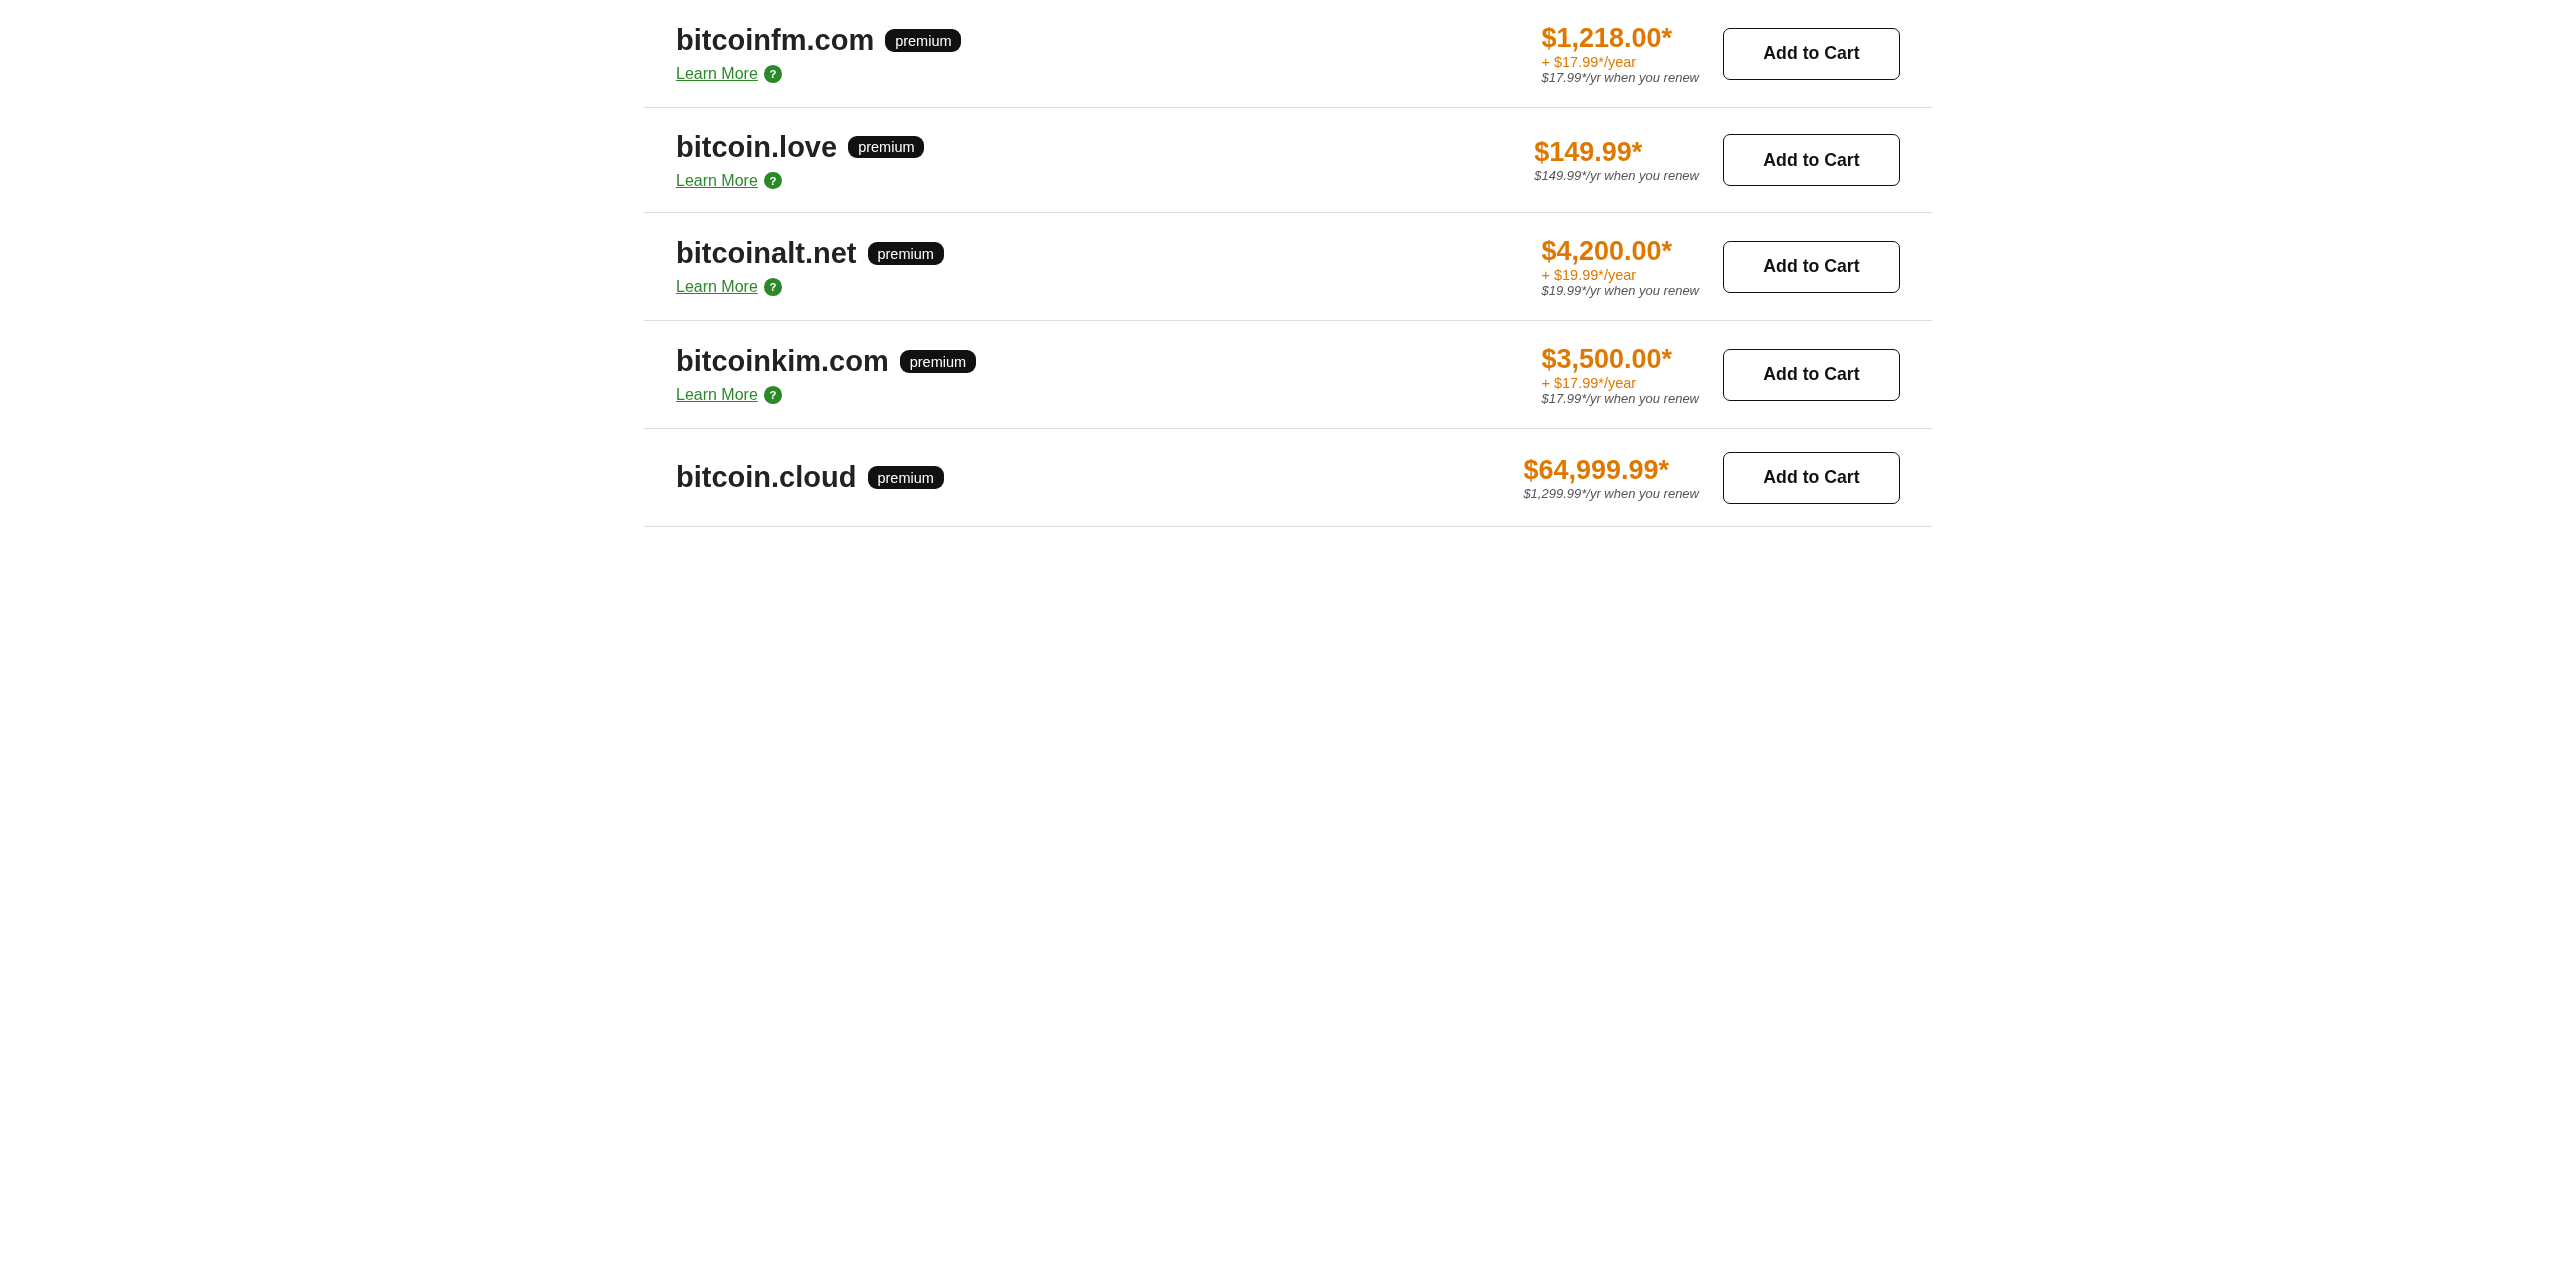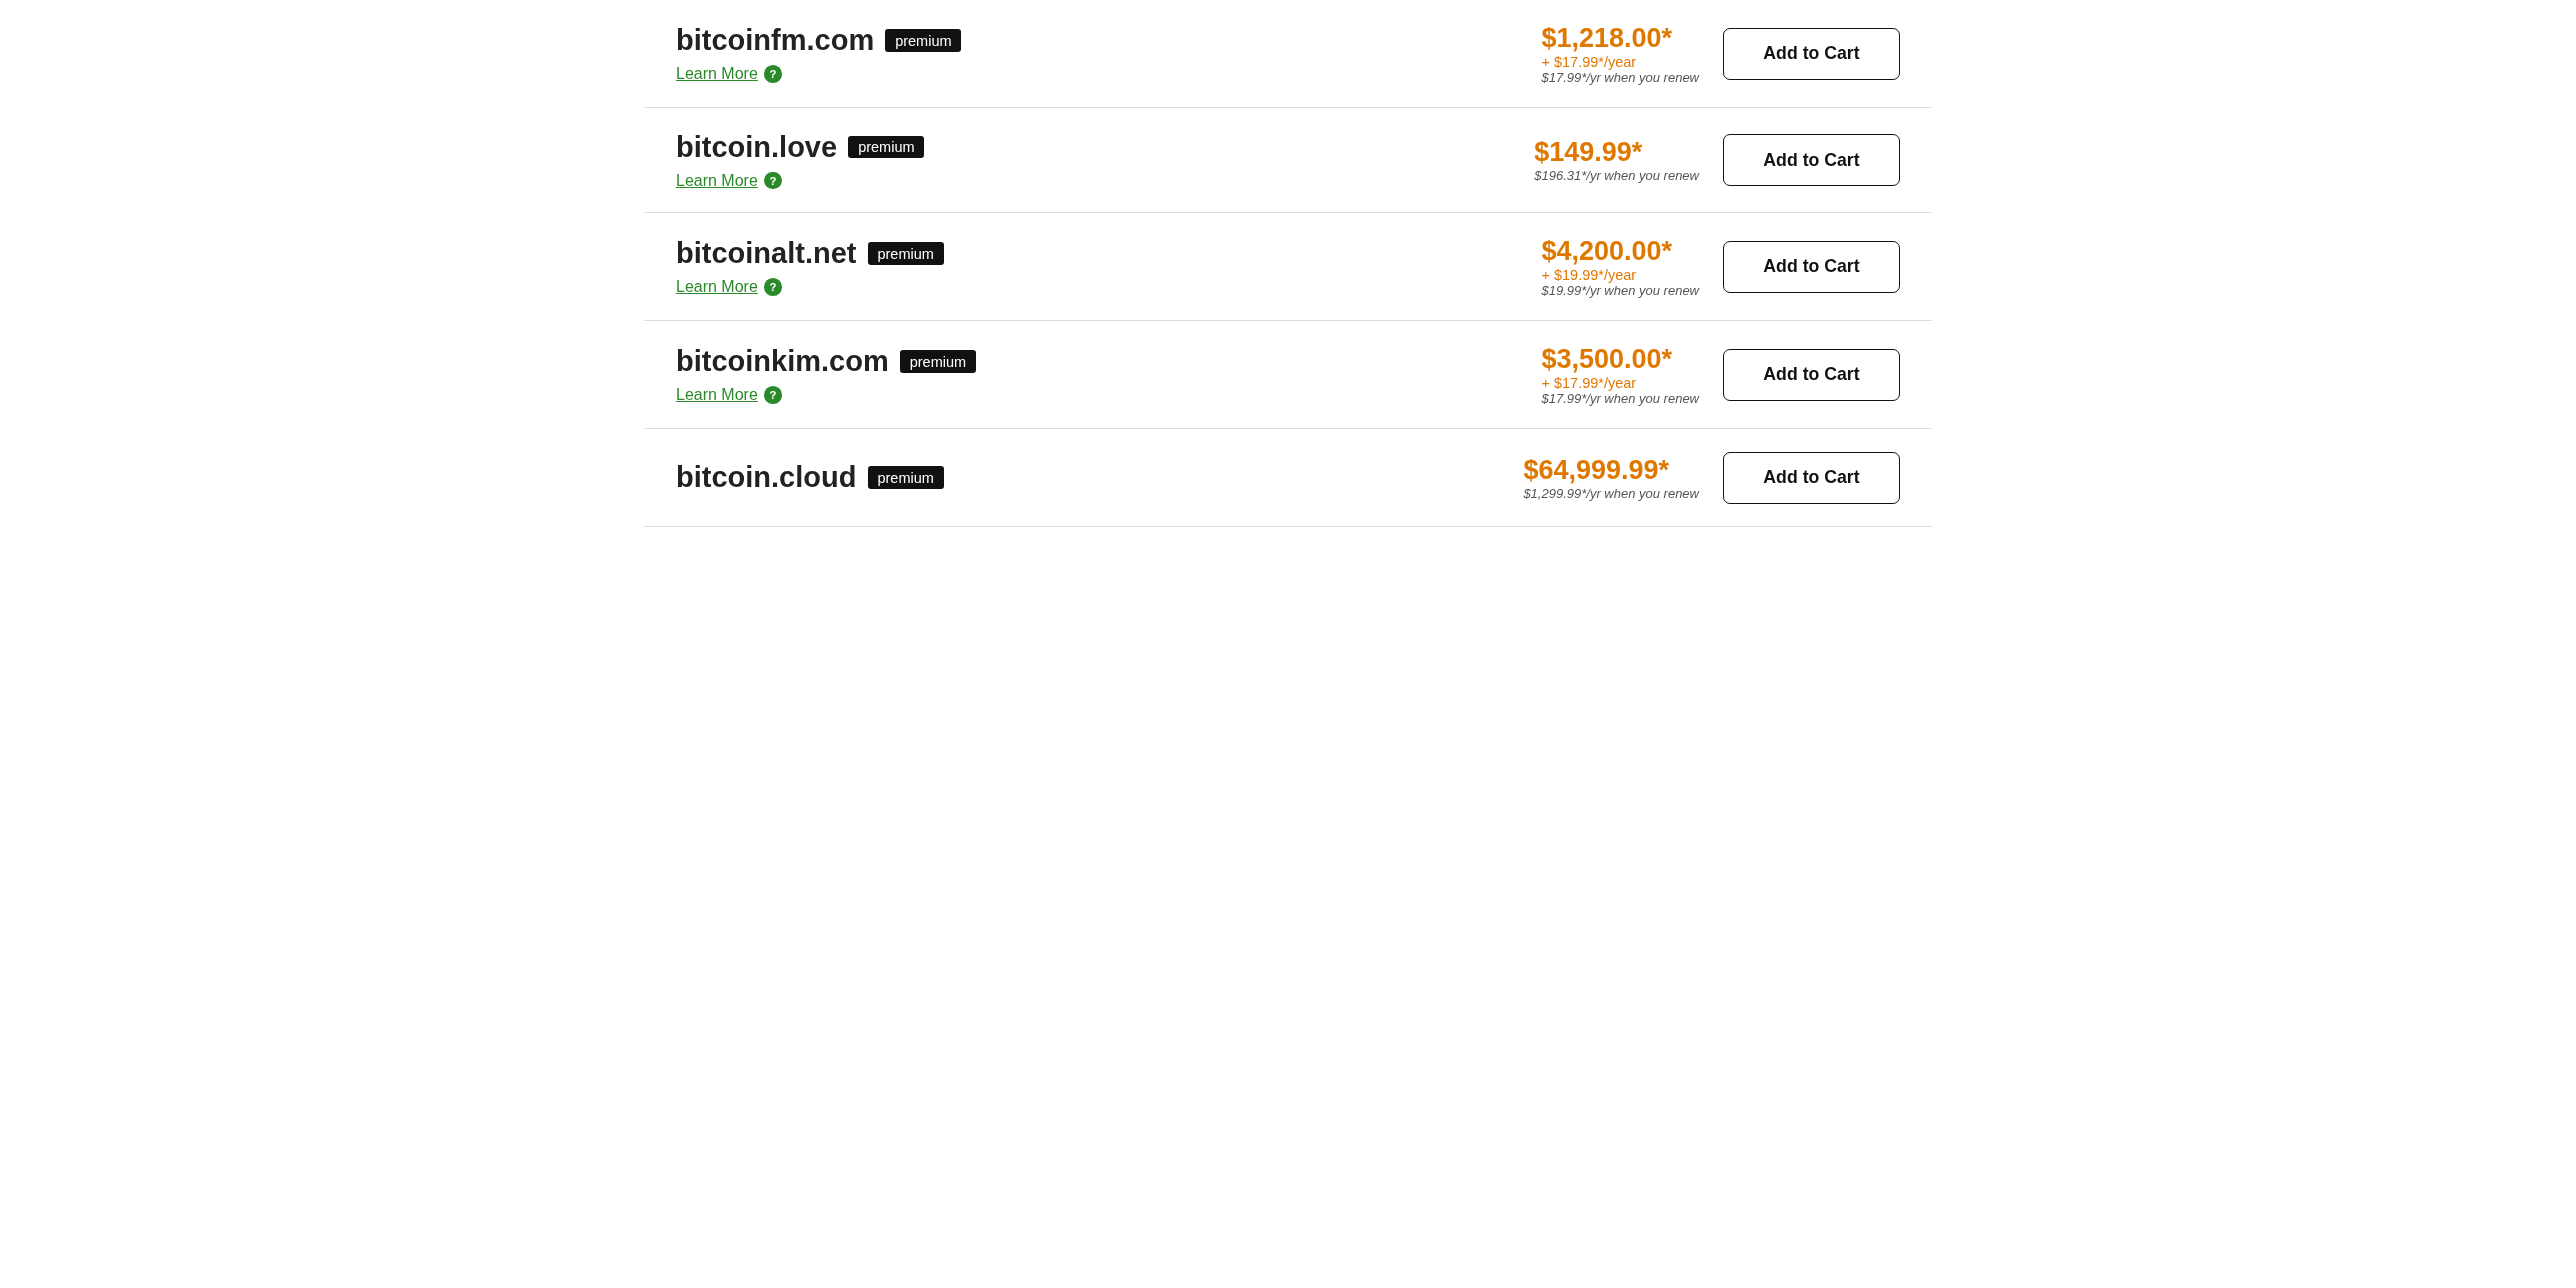--- a/index.html
+++ b/index.html
@@ -45,21 +45,21 @@
       font-weight: 600;
       color: #222;
     }
 
     .premium-badge {
       background: #111;
       color: #fff;
       font-size: 14.5px;
       font-weight: 500;
       padding: 3.2px 9.7px;
-      border-radius: 3px;
+      border-radius: 9px;
     }
 
     .learn-more-row {
       display: flex;
       align-items: center;
       gap: 6.4px;
     }
 
     .learn-more-link {
       color: #2a8a2a;
@@ -152,21 +152,21 @@
           <span class="premium-badge">premium</span>
         </div>
         <div class="learn-more-row">
           <a class="learn-more-link" href="#">Learn More</a>
           <span class="help-icon">?</span>
         </div>
       </div>
       <div class="domain-right">
         <div class="price-block">
           <div class="price-main">$149.99*</div>
-          <div class="price-renew">$196.31*/yr when you renew</div>
+          <div class="price-renew">$149.99*/yr when you renew</div>
         </div>
         <button class="add-to-cart-btn">Add to Cart</button>
       </div>
     </div>
     <div class="domain-item">
       <div class="domain-left">
         <div class="domain-name-row">
           <span class="domain-name">bitcoinalt.net</span>
           <span class="premium-badge">premium</span>
         </div>

